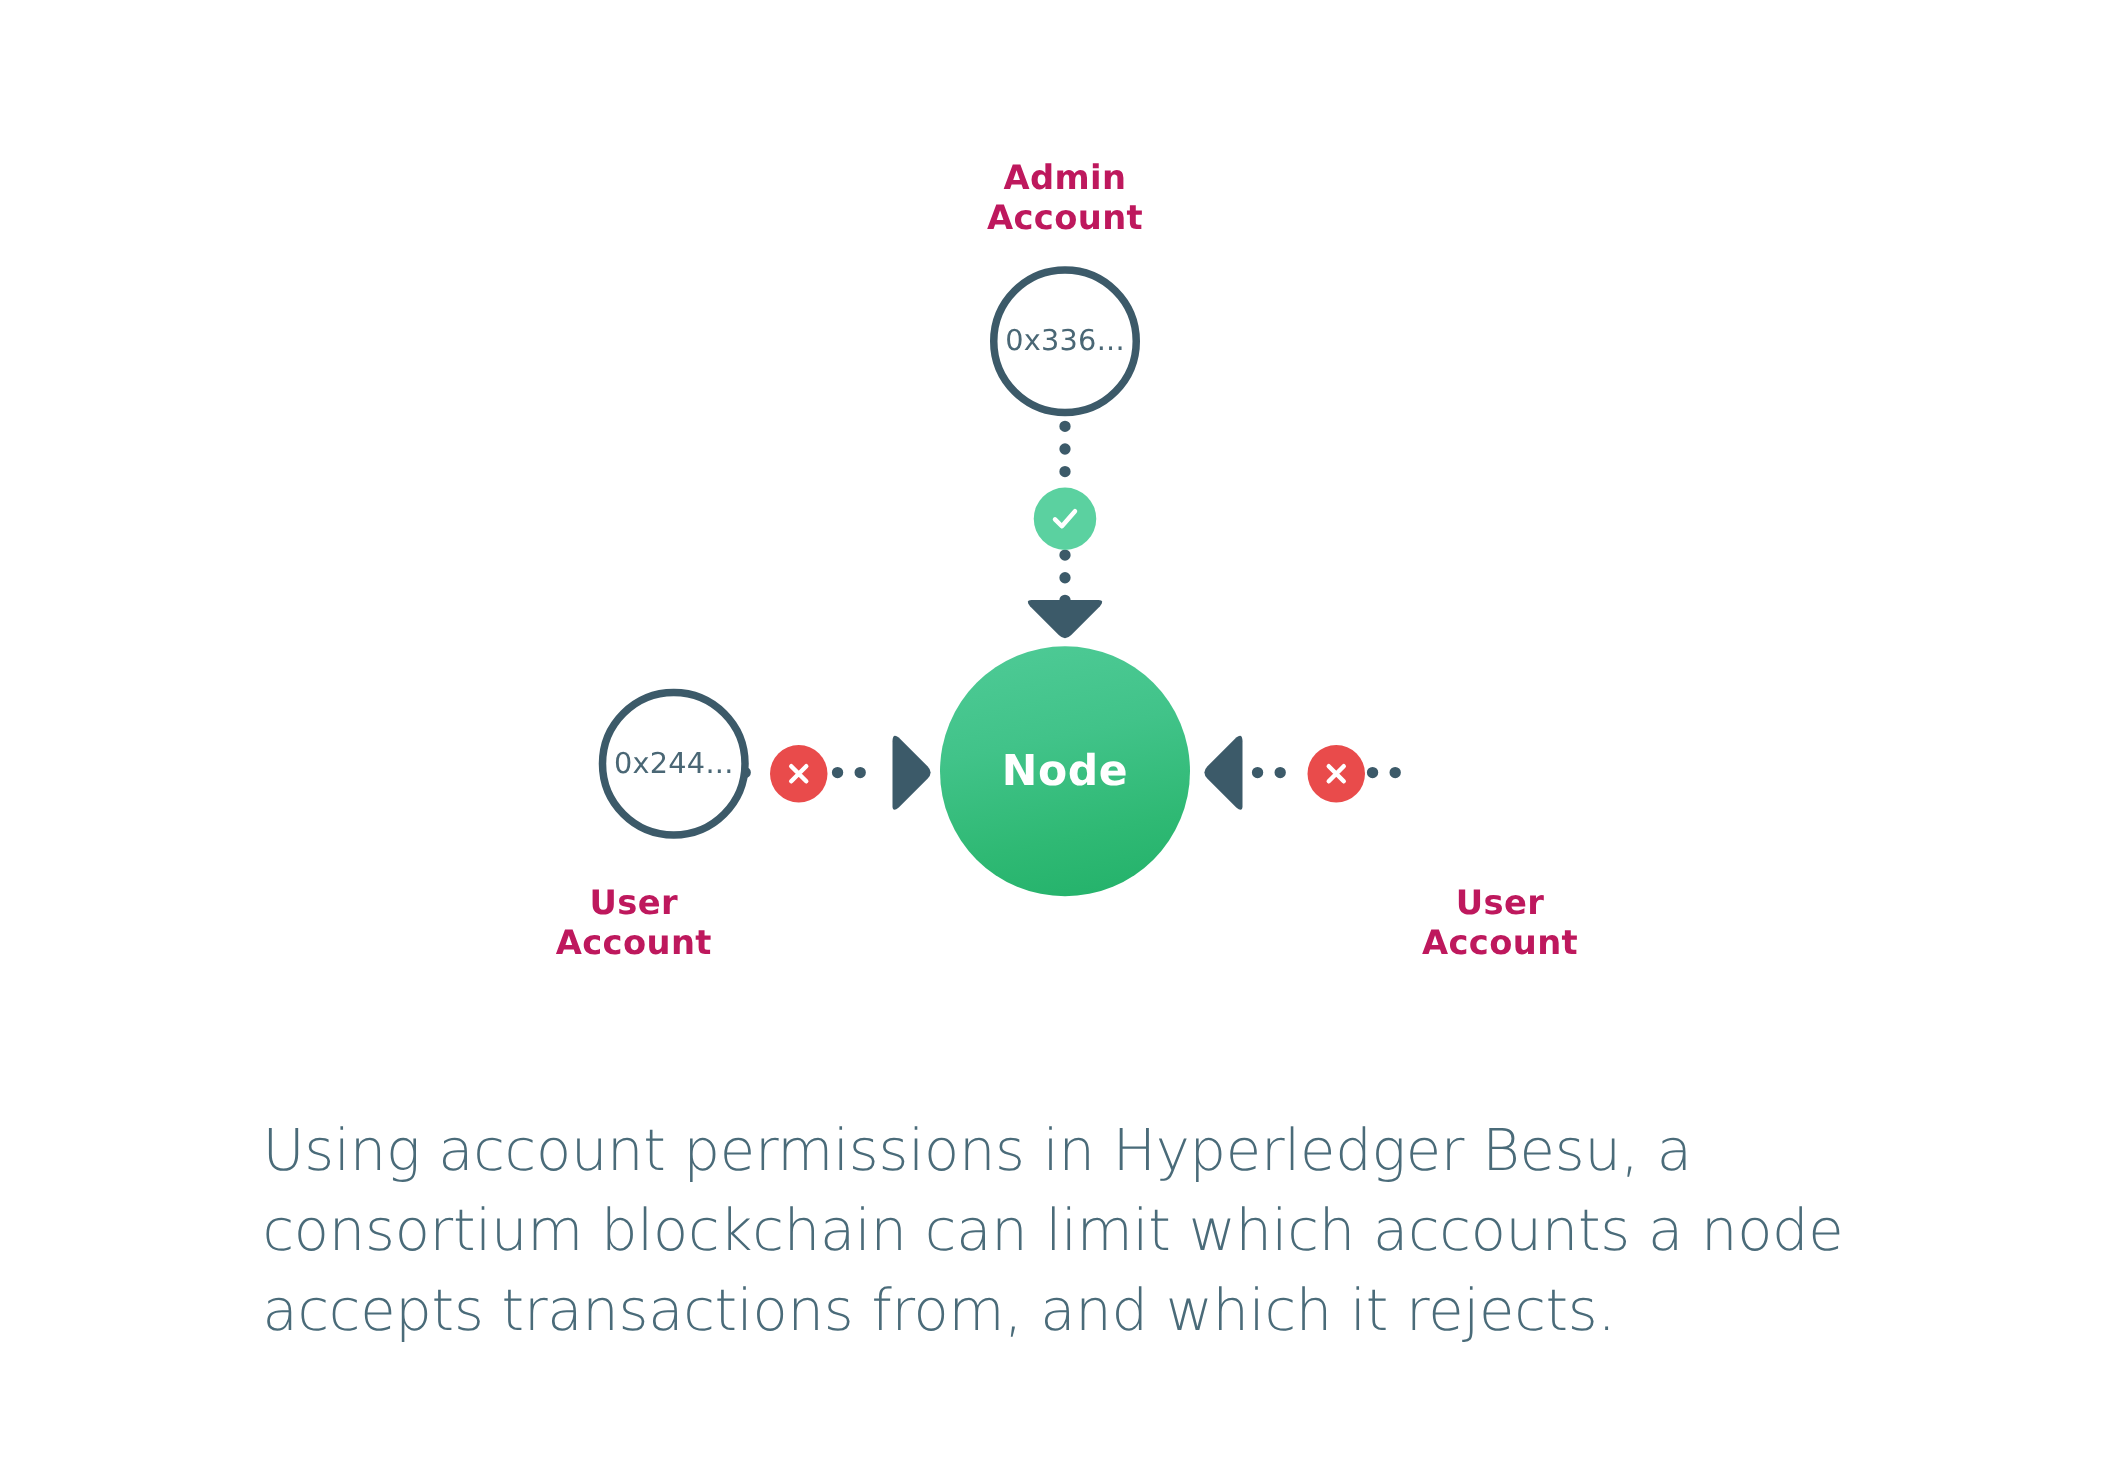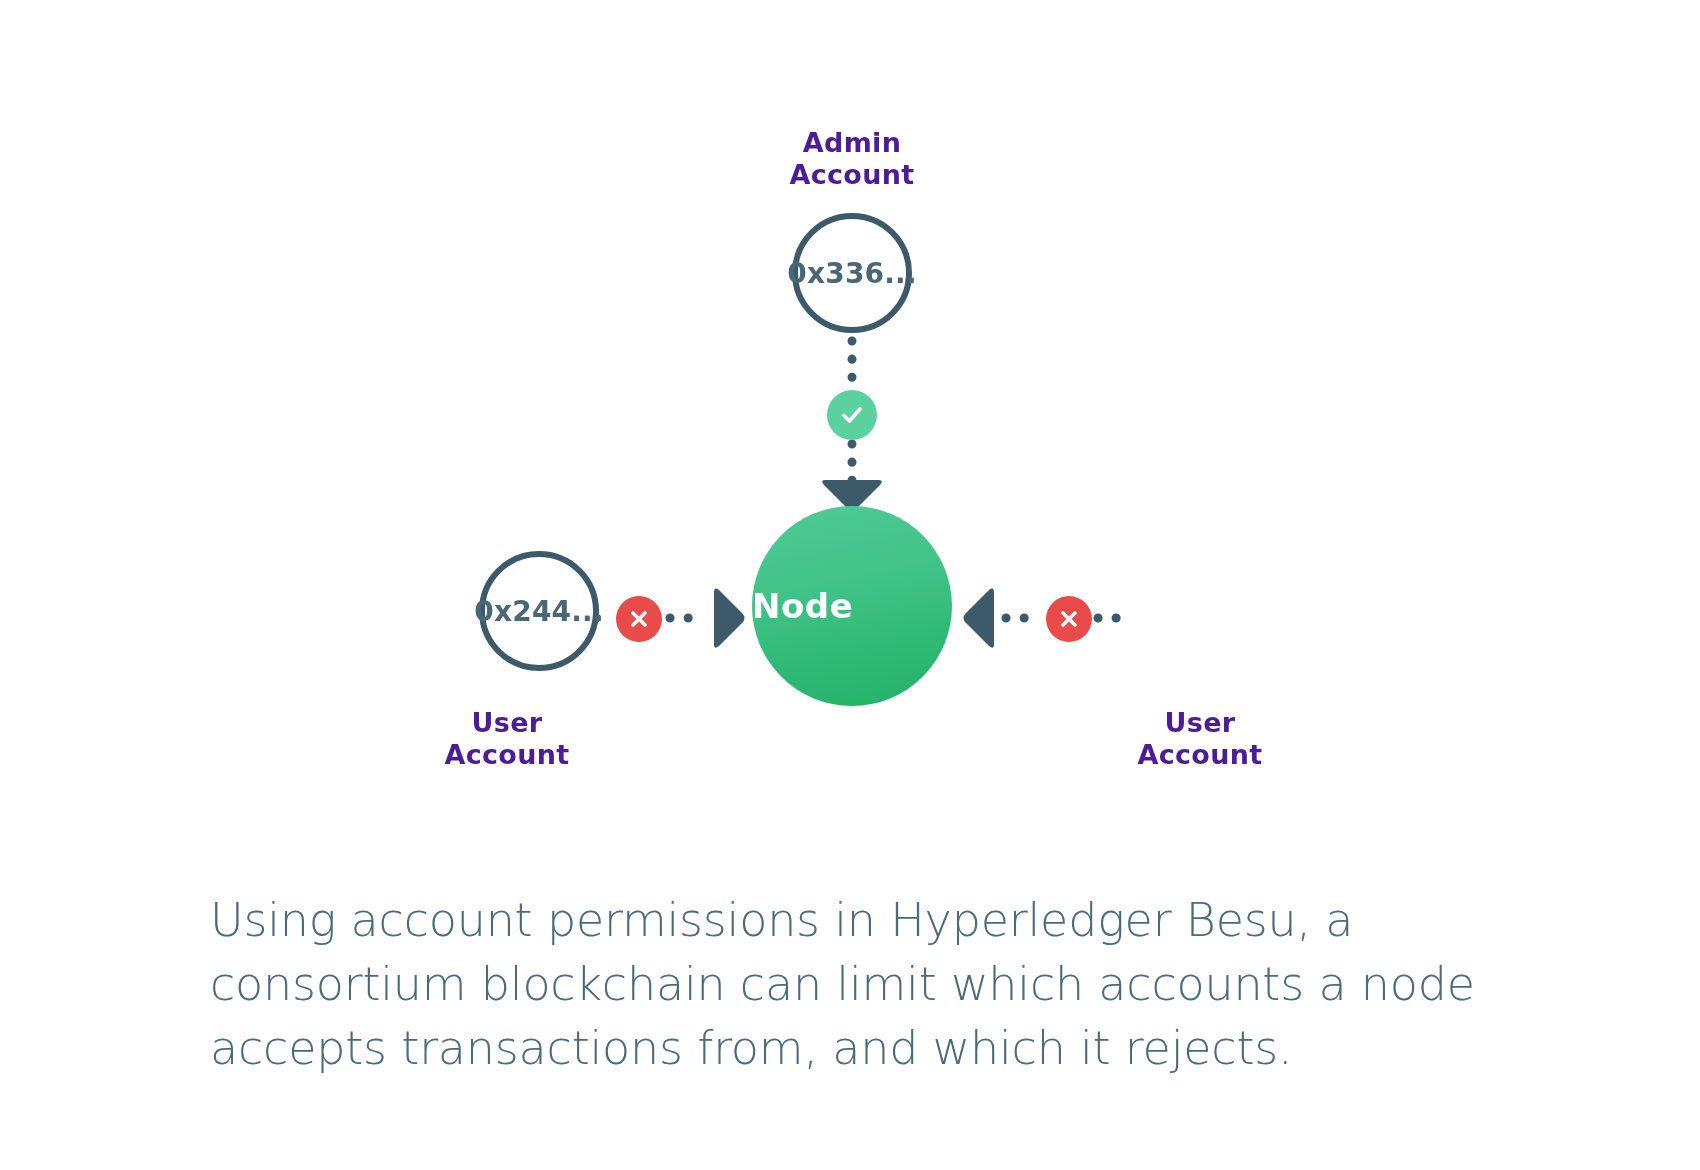--- a/index.html
+++ b/index.html
@@ -37,22 +37,22 @@
     box-sizing: border-box;
     border-radius: 50%;
     background: #ffffff;
     border: 6px solid #3c5a69;
     display: flex;
     align-items: center;
     justify-content: center;
   }
   .account-node .addr {
     font-family: "DejaVu Sans", sans-serif;
-    font-size: 28px;
-    font-weight: 700;
+    font-size: 23px;
+    font-weight: 400;
     color: #4a6775;
     letter-spacing: 0.2px;
     white-space: nowrap;
   }
 
   #admin-account-circle {
     left: 792px;  top: 213px;
     width: 120px; height: 120px;
   }
   #user-account-left-circle {
@@ -65,43 +65,44 @@
   }
 
   
   .account-label {
     position: absolute;
     text-align: center;
     font-family: "DejaVu Sans", sans-serif;
     font-weight: 700;
     font-size: 27px;
     line-height: 32px;
-    color: #4c1d95;
+    color: #be185d;
     letter-spacing: 0.3px;
     white-space: pre-line;
   }
   #admin-account-label {
     left: 702px; top: 127px; width: 300px;
   }
   #user-account-left-label {
     left: 357px; top: 707px; width: 300px;
   }
   #user-account-right-label {
     left: 1050px; top: 707px; width: 300px;
   }
 
   
   #node-circle {
     position: absolute;
-    left: 752px; top: 506px;
+    left: 752px; top: 517px;
     width: 200px; height: 200px;
     border-radius: 50%;
     background: linear-gradient(168deg, #4fcb97 0%, #41c389 38%, #2fb974 72%, #22b169 100%);
     display: flex;
     align-items: center;
+    justify-content: center;
   }
   #node-circle .node-text {
     font-family: "DejaVu Sans", sans-serif;
     font-weight: 700;
     font-size: 34px;
     color: #ffffff;
     letter-spacing: 0.5px;
   }
 
   

